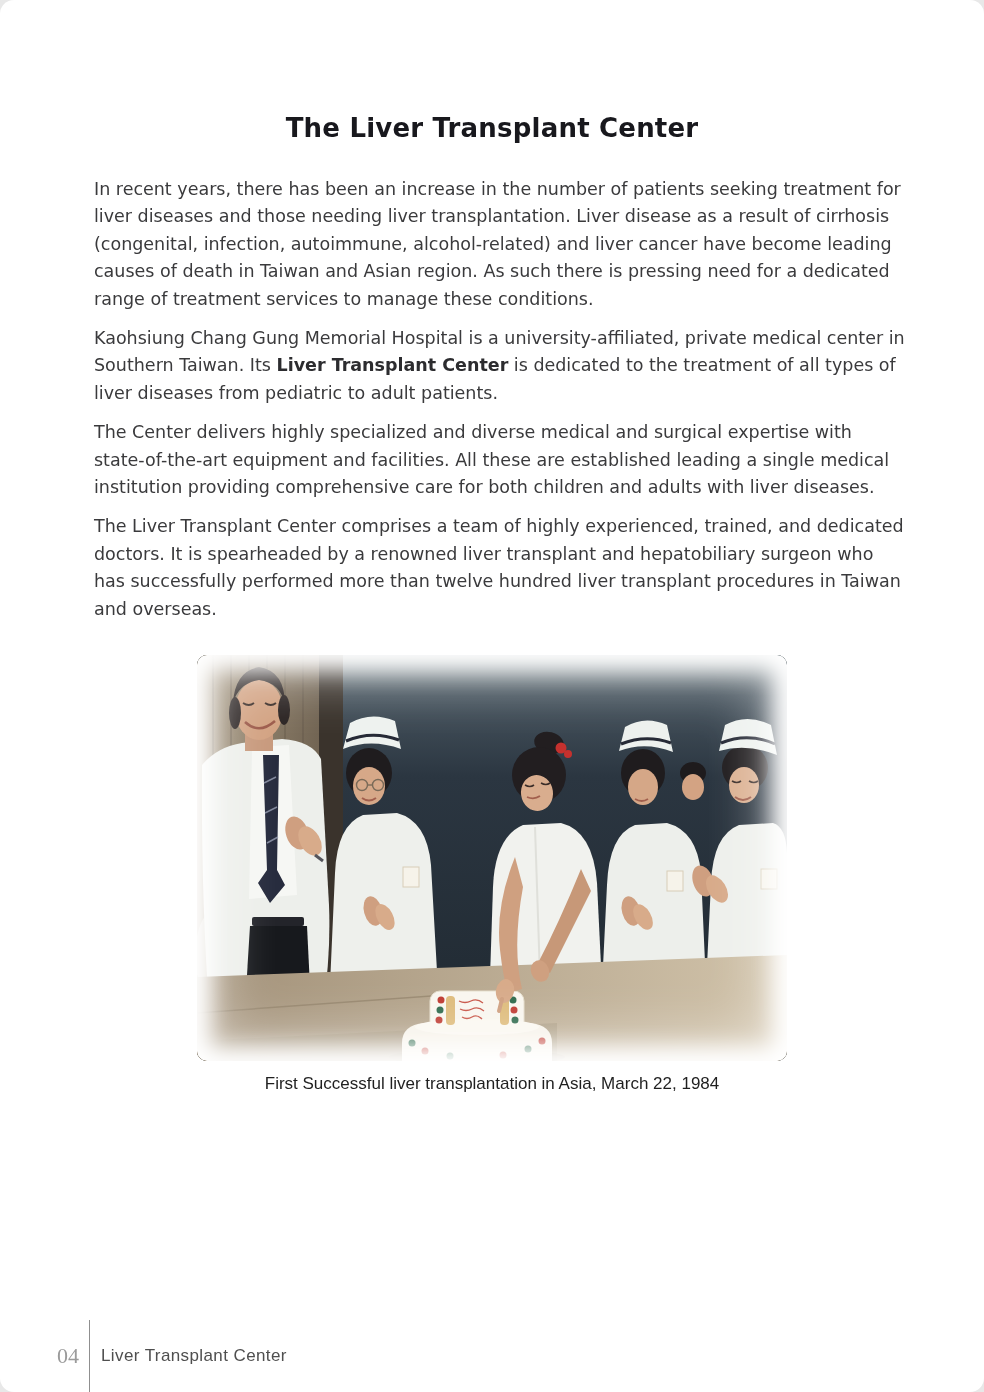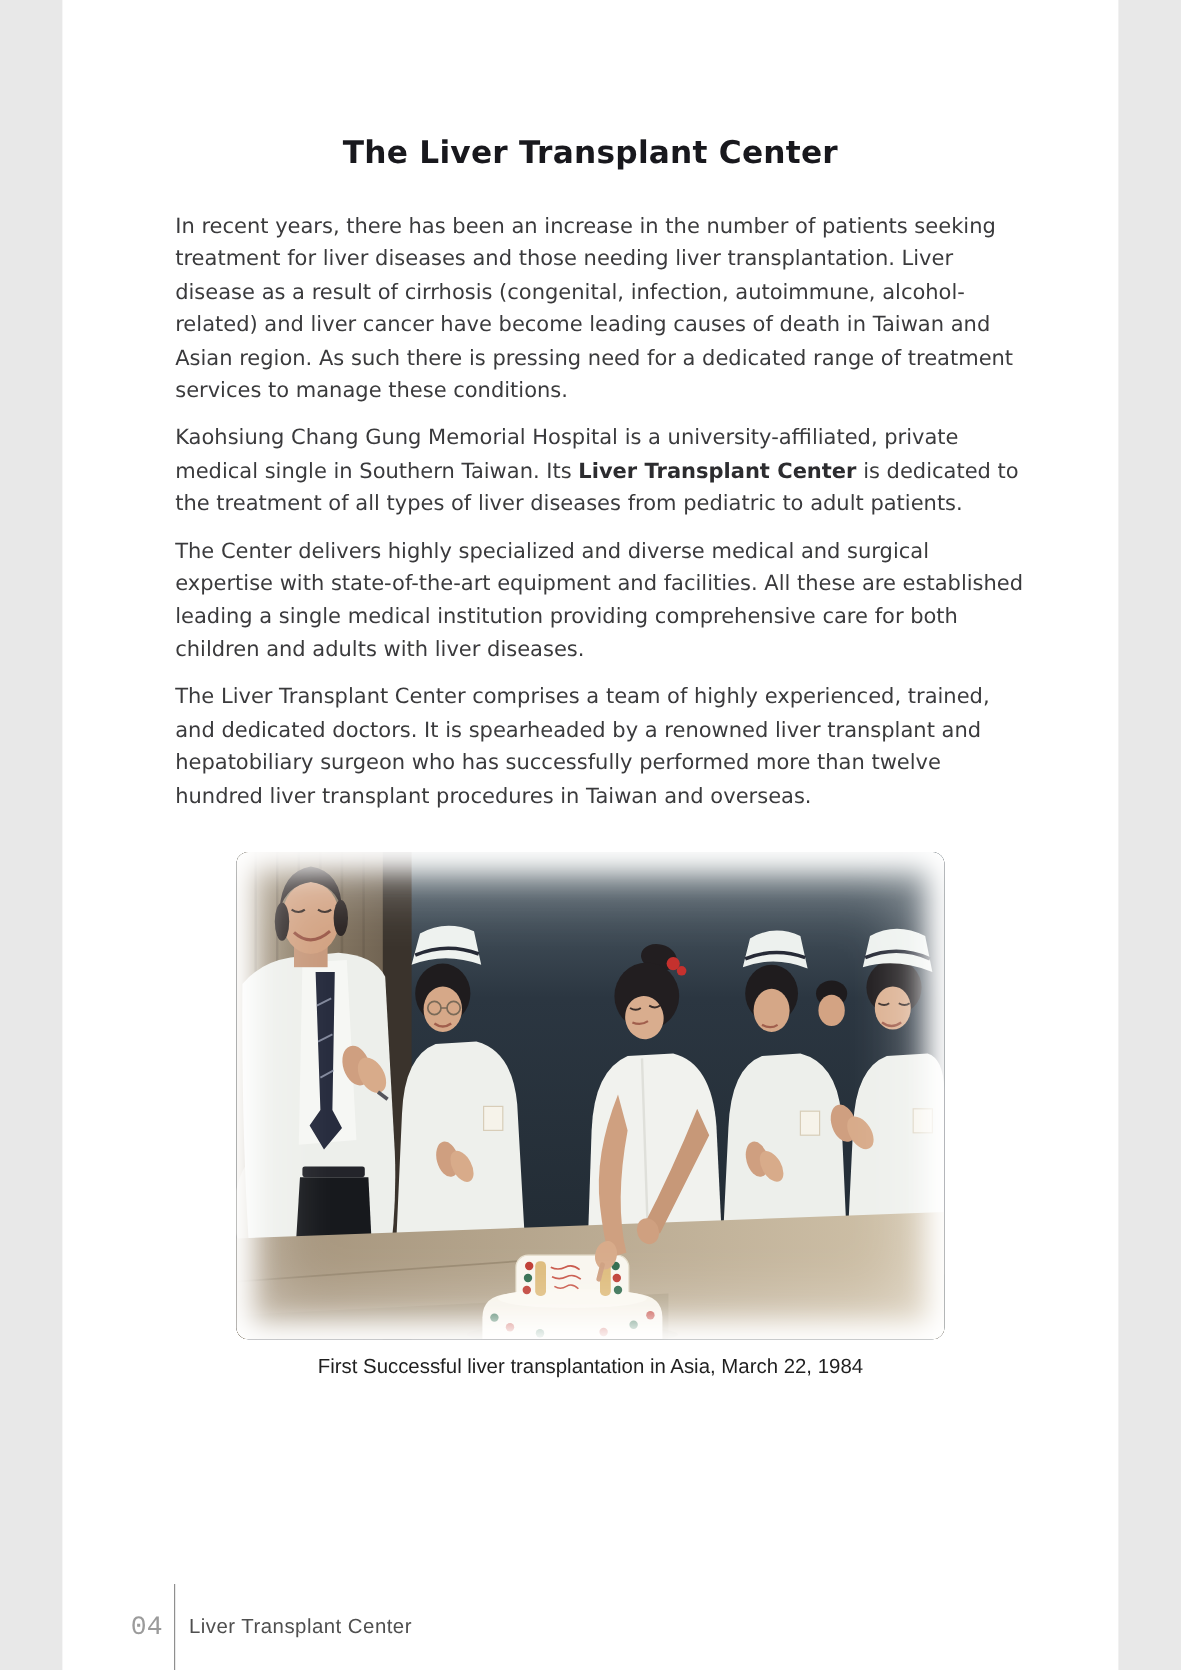--- a/index.html
+++ b/index.html
@@ -1,22 +1,23 @@
 <!DOCTYPE html>
 <html><head>
 <meta charset="utf-8">
 <style>
   html,body{margin:0;padding:0;background:#e8e8e8;}
   .page{
     position:relative;
-    width:880px;height:1392px;
+    width:984px;height:1392px;
     margin:0 auto;
     background:#ffffff;
     overflow:hidden;
     font-family:"DejaVu Sans",sans-serif;
+    border-radius:14px;
   }
   .title{
     margin:0;
     padding-top:108px;
     text-align:center;
     font-size:26px;
     line-height:40px;
     font-weight:bold;
     letter-spacing:.2px;
     color:#18181d;
@@ -46,39 +47,39 @@
     text-align:center;
     font-family:"Liberation Sans",sans-serif;
     font-size:17px;
     color:#1f1f1f;
   }
   .footer{
     position:absolute;left:57px;bottom:0;height:72px;
     display:flex;align-items:center;
   }
   .page-number{
-    font-family:Liberation Mono, monospace;
+    font-family:Liberation Serif, serif;
     font-size:22px;color:#9b9b9b;padding-right:10px;
   }
   .footer-divider{width:1px;height:72px;background:#8f8f8f;}
   .section-label{
     font-family:"Liberation Sans",sans-serif;
     font-size:17px;color:#4f4f4f;letter-spacing:.4px;padding-left:11px;
   }
 </style>
 </head>
 <body>
 
 <div class="page">
 
   <h1 class="title">The Liver Transplant Center</h1>
 
   <div class="content">
     <p>In recent years, there has been an increase in the number of patients seeking treatment for liver diseases and those needing liver transplantation. Liver disease as a result of cirrhosis (congenital, infection, autoimmune, alcohol-related) and liver cancer have become leading causes of death in Taiwan and Asian region. As such there is pressing need for a dedicated range of treatment services to manage these conditions.</p>
-    <p><span>Kaohsiung Chang Gung Memorial Hospital is a university-affiliated, private medical single in Southern Taiwan. Its </span><b>Liver Transplant Center</b><span> is dedicated to the treatment of all types of liver diseases from pediatric to adult patients.</span></p>
+    <p><span>Kaohsiung Chang Gung Memorial Hospital is a university-affiliated, private medical center in Southern Taiwan. Its </span><b>Liver Transplant Center</b><span> is dedicated to the treatment of all types of liver diseases from pediatric to adult patients.</span></p>
     <p>The Center delivers highly specialized and diverse medical and surgical expertise with state-of-the-art equipment and facilities. All these are established leading a single medical institution providing comprehensive care for both children and adults with liver diseases.</p>
     <p>The Liver Transplant Center comprises a team of highly experienced, trained, and dedicated doctors. It is spearheaded by a renowned liver transplant and hepatobiliary surgeon who has successfully performed more than twelve hundred liver transplant procedures in Taiwan and overseas.</p>
   </div>
 
   <figure class="figure" style="margin-left:auto;margin-right:auto;">
     <div class="photo-frame">
       <svg width="590" height="406" viewBox="0 0 590 406" xmlns="http://www.w3.org/2000/svg">
         <defs>
           <linearGradient id="bgG" x1="0" y1="0" x2="0" y2="1">
             <stop offset="0" stop-color="#7e8a8e"></stop>

